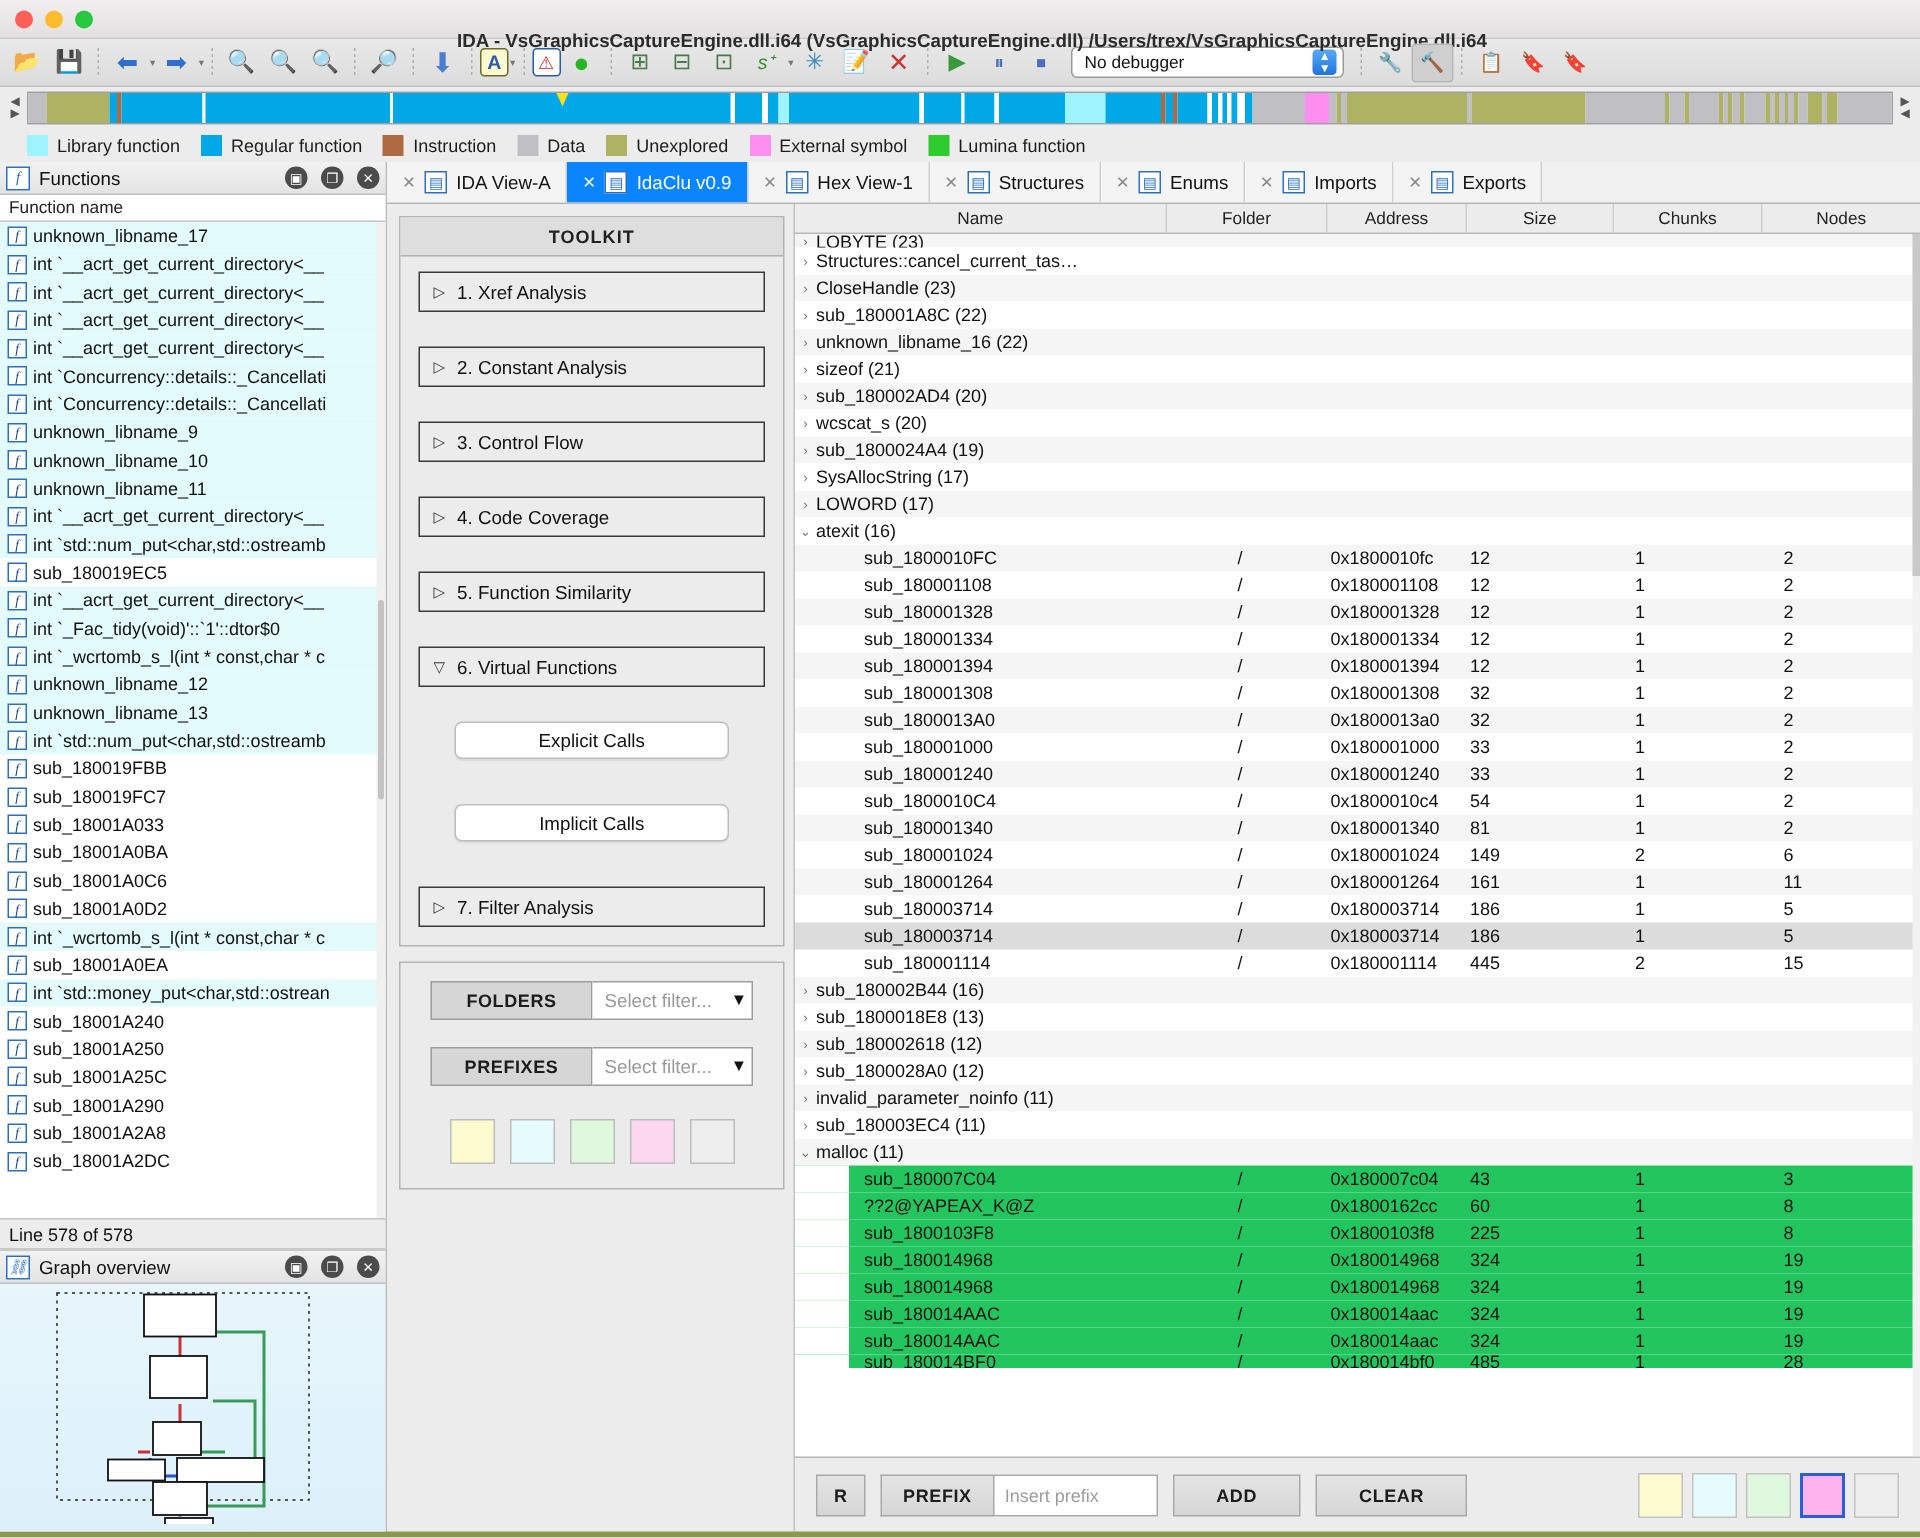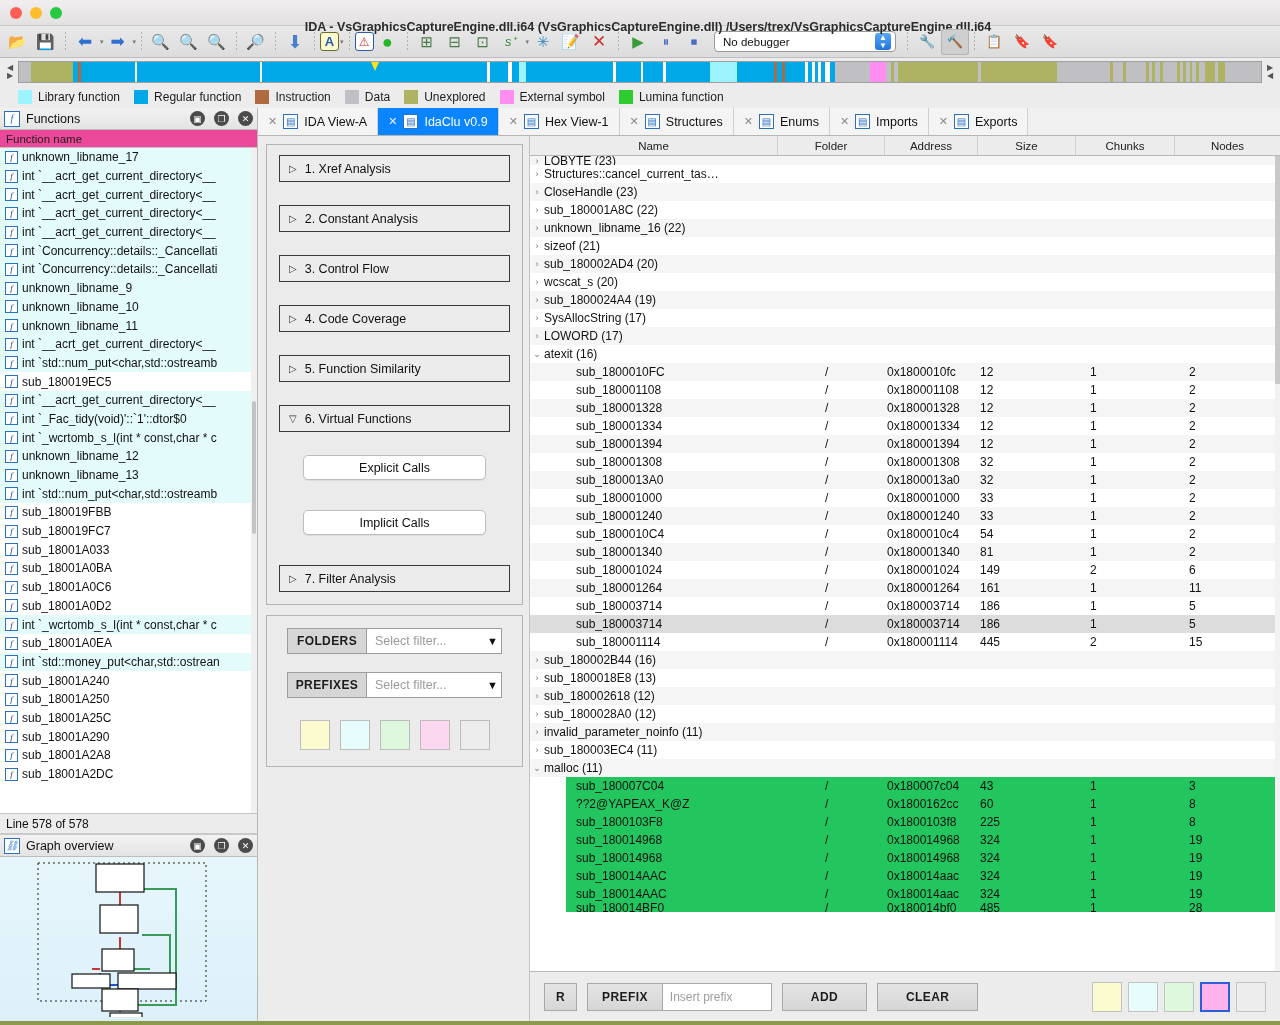--- a/index.html
+++ b/index.html
@@ -89,21 +89,21 @@
     padding: 0 4px; background: linear-gradient(#f2f2f2,#e3e3e3);
     border-bottom: 1px solid #bdbdbd; font-size: 12.5px; color: #111;
   }
   .panel-head .hicon { width: 16px; height: 16px; display:flex; align-items:center; justify-content:center;
                        border: 1px solid #2b6fc0; background:#fff; color:#2b6fc0; font-size:10px;
                        font-style: italic; font-family: "Liberation Serif", serif; }
   .panel-head .ttl { flex: 1; }
   .hbtn { width: 15px; height: 15px; border-radius: 50%; background: #4b4b4b; color: #fff;
           font-size: 9px; display: flex; align-items: center; justify-content: center; margin-left: 3px; }
 
-  .fn-colhdr { height: 18px; flex: 0 0 18px; background: #ec4899; border-bottom: 1px solid #c4c4c4;
+  .fn-colhdr { height: 18px; flex: 0 0 18px; background: #ffffff; border-bottom: 1px solid #c4c4c4;
                font-size: 11.5px; color: #222; display: flex; align-items: center; padding-left: 6px; }
   .fn-list { flex: 1; overflow: hidden; background: #fff; position: relative; }
   .fn-row { height: 18.7px; display: flex; align-items: center; gap: 4px; padding-left: 5px;
             font-size: 12px; color: #111; white-space: nowrap; }
   .fn-row.lib { background: #e3fbfb; }
   .fn-icon { width: 13px; height: 13px; flex: 0 0 13px; border: 1px solid #2b6fc0; background: #fff;
              color: #17477f; font-size: 9px; font-style: italic; font-family: "Liberation Serif", serif;
              display: flex; align-items: center; justify-content: center; }
   .fn-scroll { position: absolute; right: 0; top: 0; width: 6px; height: 100%; background: #f0f0f0; }
   .fn-thumb { position: absolute; right: 1px; top: 38%; width: 4px; height: 20%;
@@ -138,21 +138,21 @@
              font-size: 12px; font-weight: bold; letter-spacing: .7px; color: #222; }
   .grp-body { padding: 10px 12px 12px; display: flex; flex-direction: column; }
   .acc { height: 27px; border: 1px solid #3a3a3a; background: #ececec; display: flex; align-items: center;
          gap: 8px; padding-left: 9px; font-size: 12.5px; color: #111; margin-bottom: 23px; }
   .acc.last { margin-bottom: 0; }
   .tri { font-size: 10px; color: #333; }
   .cbtn { height: 25px; margin: 0 24px 30px; border: 1px solid #bdbdbd; border-radius: 5px;
           background: #fff; display: flex; align-items: center; justify-content: center;
           font-size: 12.5px; color: #111; box-shadow: 0 1px 1px rgba(0,0,0,.07); }
   .frow { display: flex; align-items: stretch; margin: 0 12px 18px; height: 26px; }
-  .frow-lbl { width: 80px; background: #d6d6d6; border: 1px solid #9d9d9d;
+  .frow-lbl { width: 108px; background: #d6d6d6; border: 1px solid #9d9d9d;
               display: flex; align-items: center; justify-content: center;
               font-size: 12px; font-weight: bold; color: #1c1c1c; letter-spacing: .4px; }
   .frow-sel { flex: 1; background: #fff; border: 1px solid #9d9d9d; border-left: none;
               display: flex; align-items: center; justify-content: space-between;
               padding: 0 3px 0 8px; font-size: 12.5px; color: #9a9a9a; }
   .frow-sel .cv { color: #111; font-size: 11px; }
   .swatches { display: flex; gap: 10px; justify-content: center; margin-top: 4px; }
   .swatch { width: 30px; height: 30px; border: 1px solid #bdbdbd; }
 
   
@@ -608,20 +608,21 @@
             <span class="ticon">▤</span>
             <span>Exports</span>
           </div>
         </div>
 
       <div class="panes">
 
         <div class="clu">
 
           <div class="grp">
+            <div class="grp-hdr">TOOLKIT</div>
             <div class="grp-body" id="toolkit-body">
                 <div class="acc">
                   <span class="tri">▷</span>
                   <span>1. Xref Analysis</span>
                 </div>
                 <div class="acc">
                   <span class="tri">▷</span>
                   <span>2. Constant Analysis</span>
                 </div>
                 <div class="acc">

